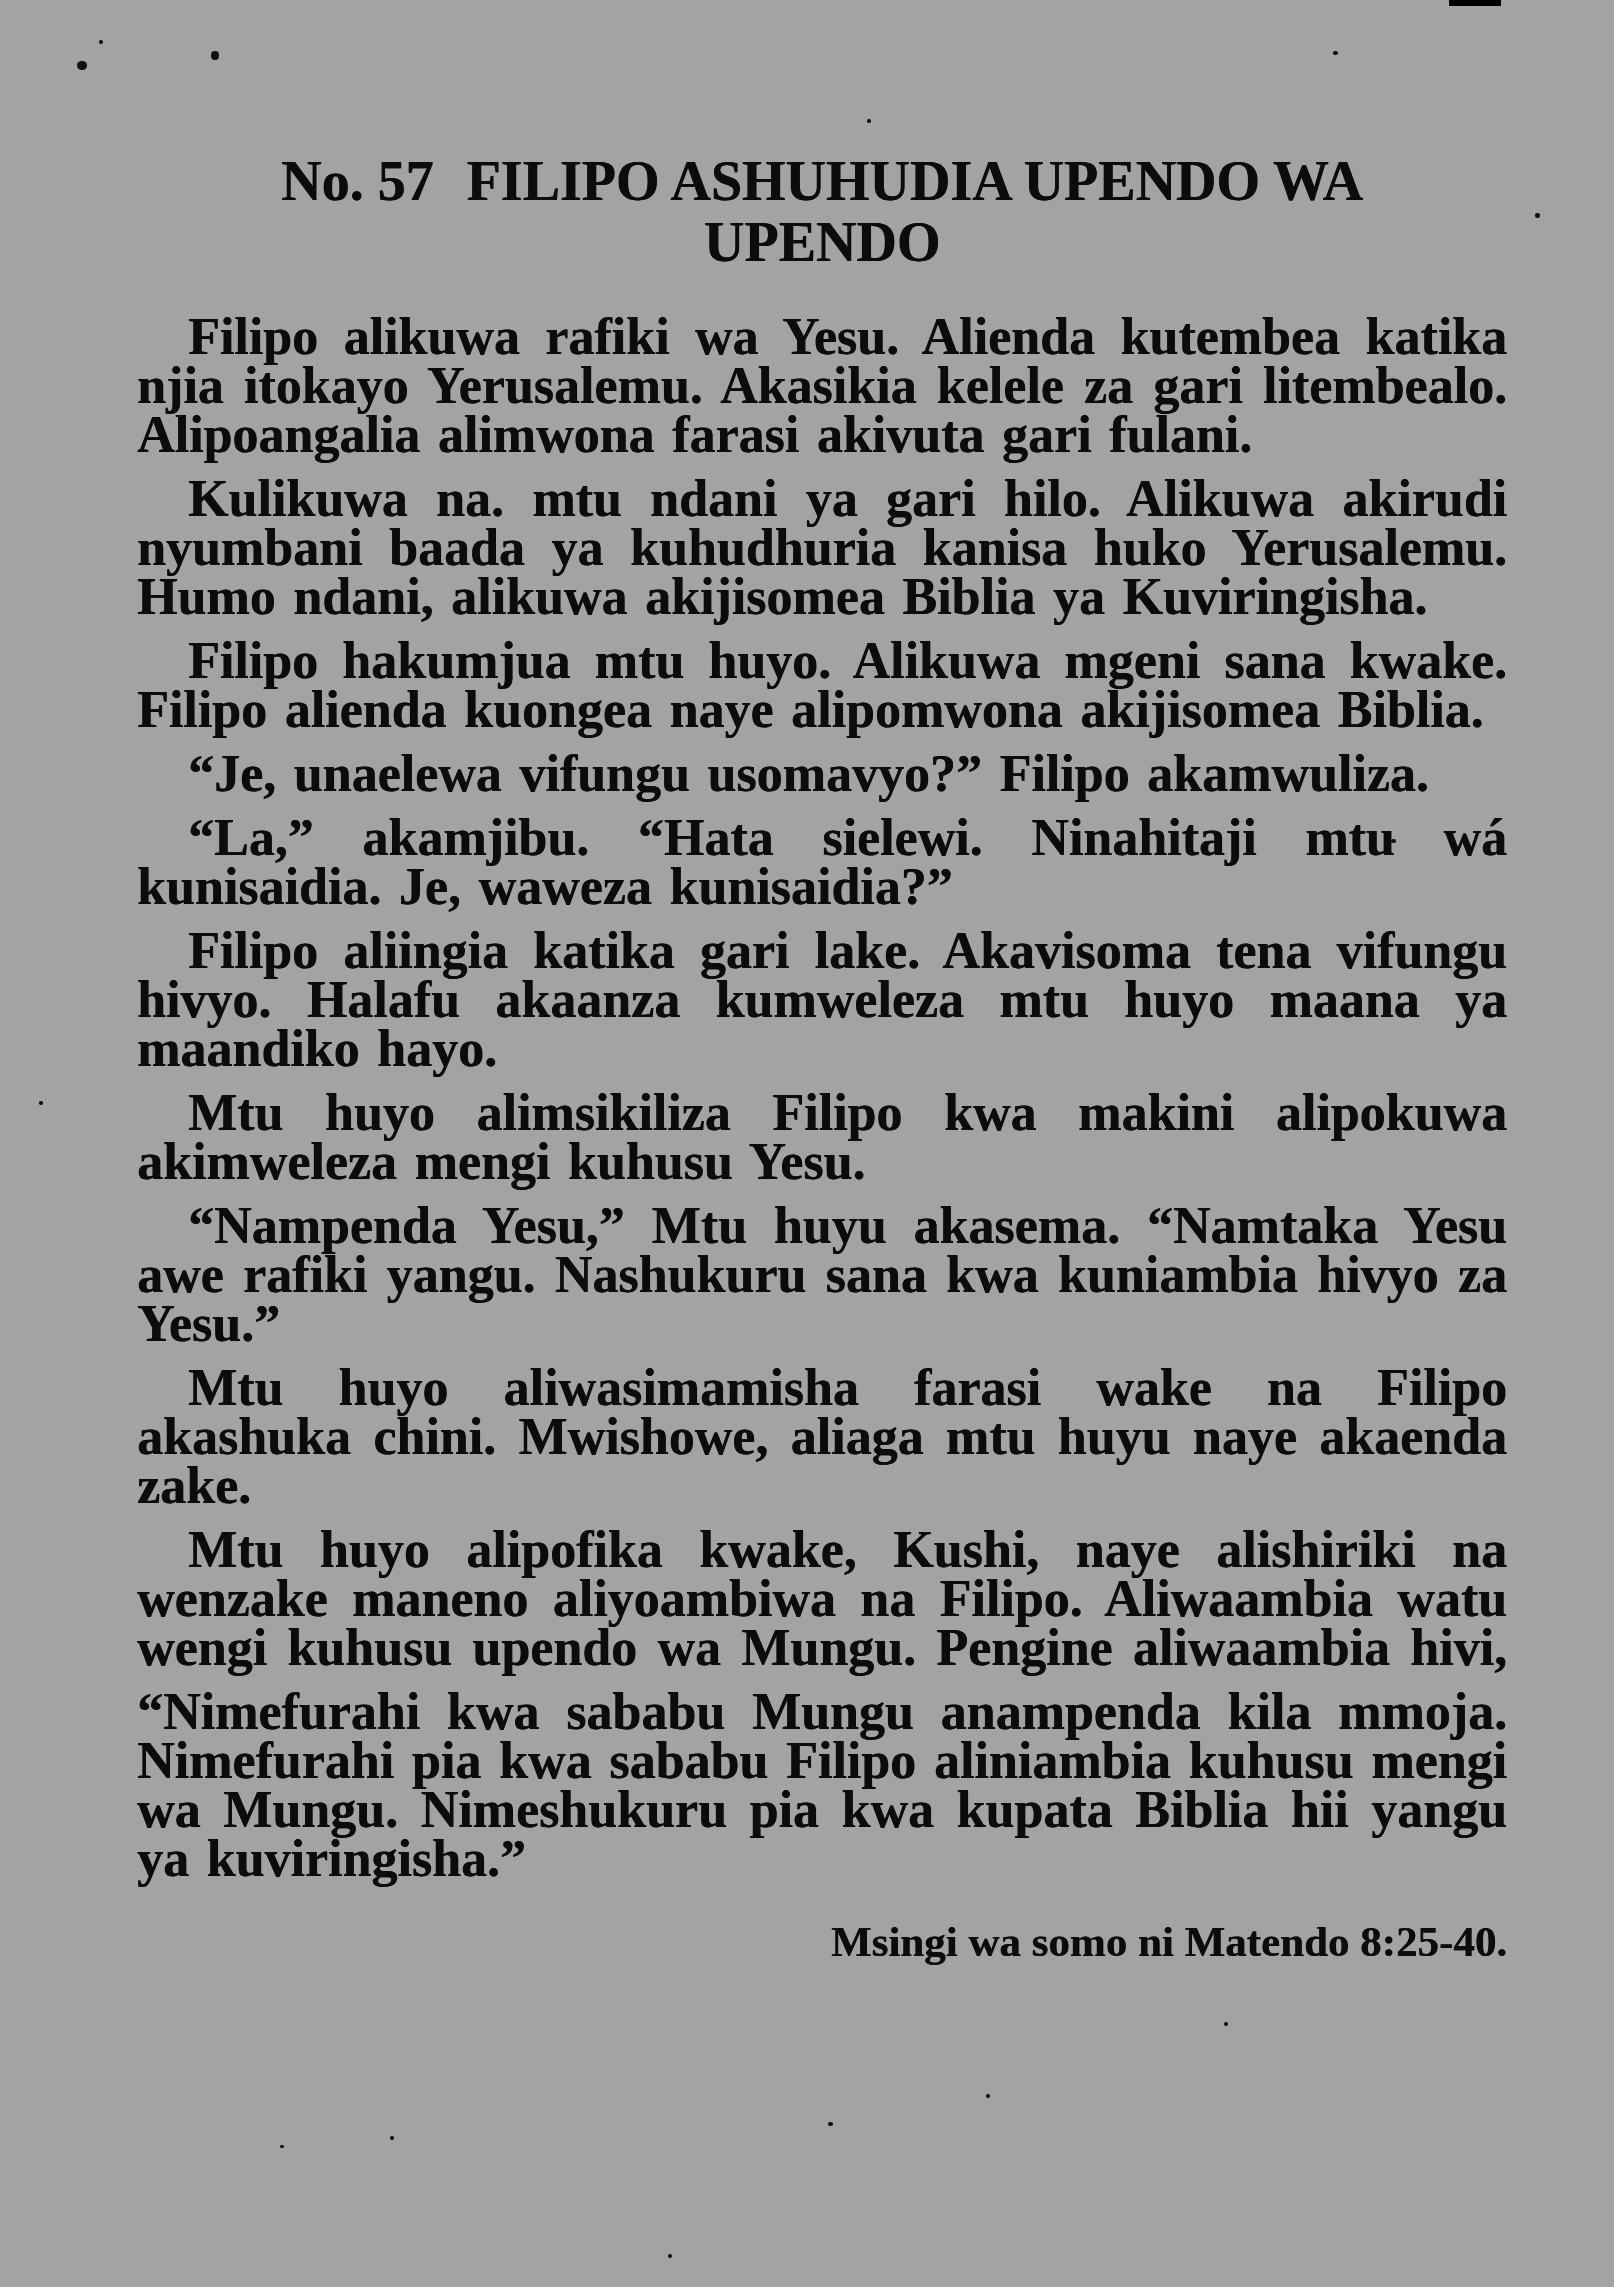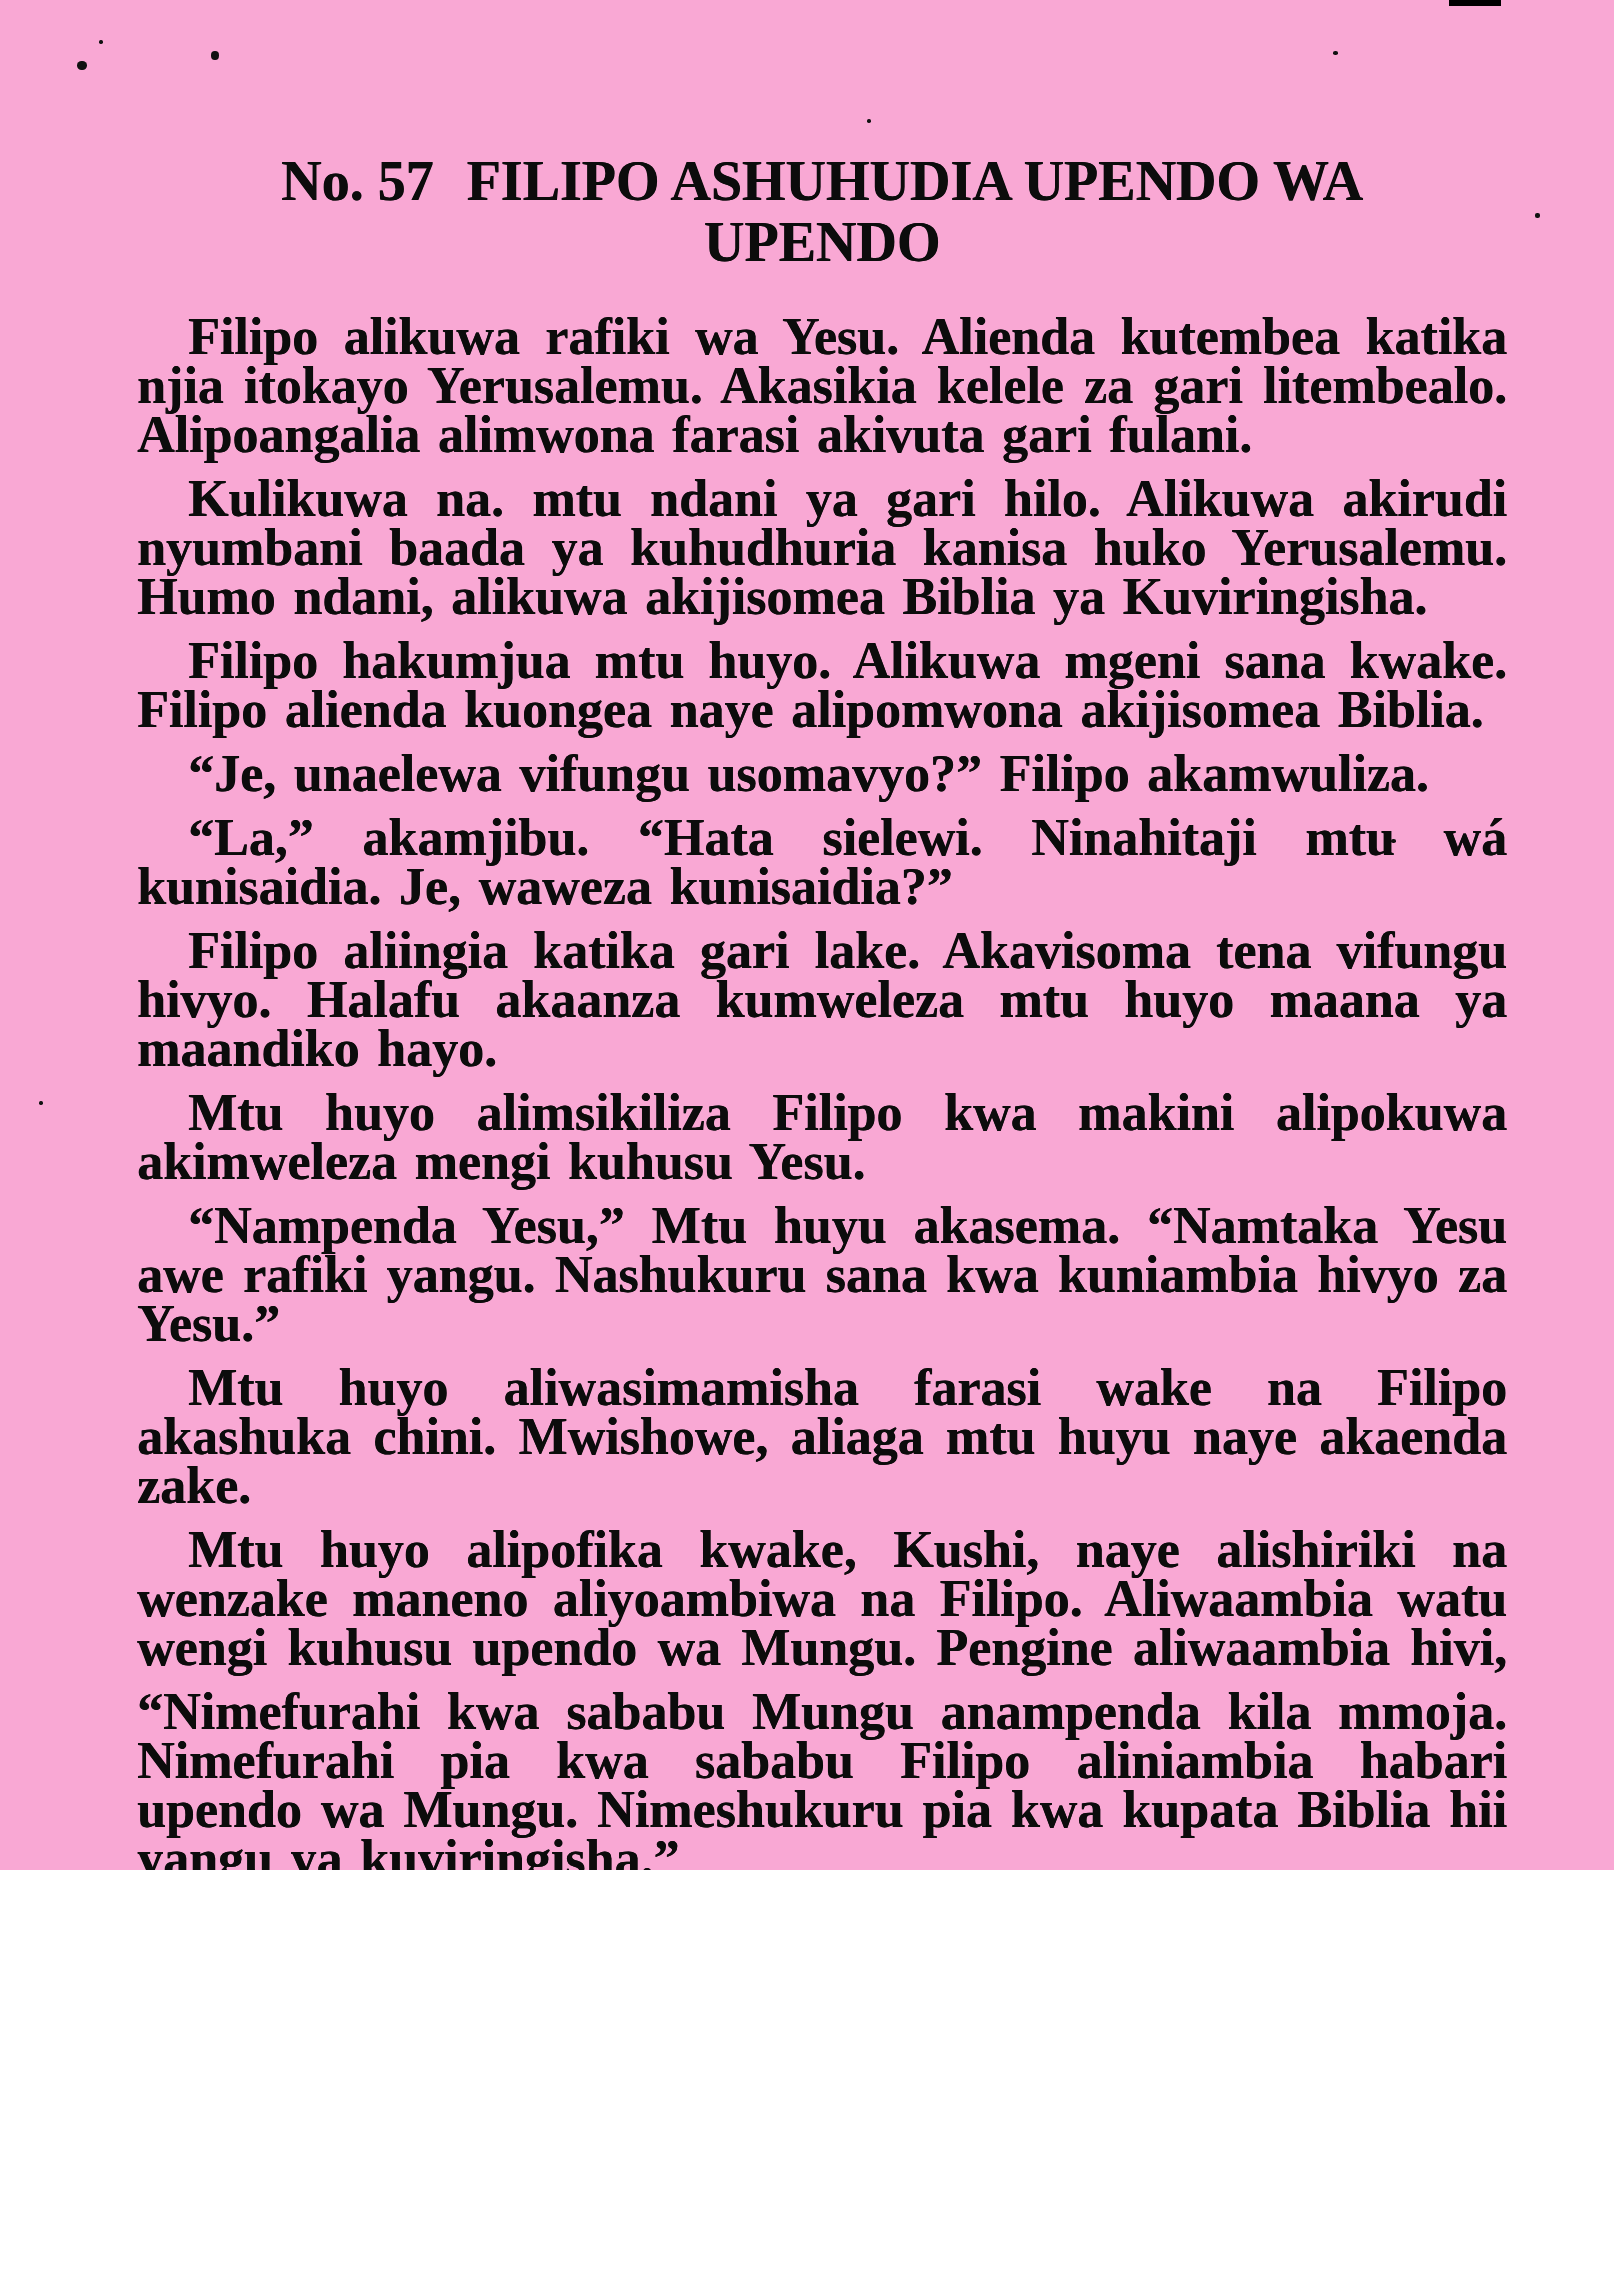--- a/index.html
+++ b/index.html
@@ -7,22 +7,22 @@
   body {
     width: 1615px;
     height: 2287px;
     background: #ffffff;
     font-family: "Liberation Serif", serif;
     color: #0c0c0c;
   }
   .page {
     position: relative;
     width: 1615px;
-    height: 1870px;
-    background: #f9a8d4;
+    height: 2287px;
+    background: #a3a3a3;
     padding: 151px 108px 0 137px;
     overflow: hidden;
   }
   .title {
     text-align: center;
     font-weight: bold;
     font-size: 56px;
     line-height: 61px;
     margin: 0 0 39px 0;
     text-shadow: 0.5px 0 0 currentColor;
@@ -89,18 +89,18 @@
   <p class="para">Filipo alikuwa rafiki wa Yesu. Alienda kutembea katika njia itokayo Yerusalemu. Akasikia kelele za gari litembealo. Alipoangalia alimwona farasi akivuta gari fulani.</p>
   <p class="para">Kulikuwa na. mtu ndani ya gari hilo. Alikuwa akirudi nyumbani baada ya kuhudhuria kanisa huko Yerusalemu. Humo ndani, alikuwa akijisomea Biblia ya Kuviringisha.</p>
   <p class="para">Filipo hakumjua mtu huyo. Alikuwa mgeni sana kwake. Filipo alienda kuongea naye alipomwona akijisomea Biblia.</p>
   <p class="para">“Je, unaelewa vifungu usomavyo?” Filipo akamwuliza.</p>
   <p class="para">“La,” akamjibu. “Hata sielewi. Ninahitaji mtu wá kunisaidia. Je, waweza kunisaidia?”</p>
   <p class="para">Filipo aliingia katika gari lake. Akavisoma tena vifungu hivyo. Halafu akaanza kumweleza mtu huyo maana ya maandiko hayo.</p>
   <p class="para">Mtu huyo alimsikiliza Filipo kwa makini alipokuwa akimweleza mengi kuhusu Yesu.</p>
   <p class="para">“Nampenda Yesu,” Mtu huyu akasema. “Namtaka Yesu awe rafiki yangu. Nashukuru sana kwa kuniambia hivyo za Yesu.”</p>
   <p class="para">Mtu huyo aliwasimamisha farasi wake na Filipo akashuka chini. Mwishowe, aliaga mtu huyu naye akaenda zake.</p>
   <p class="para justify-last">Mtu huyo alipofika kwake, Kushi, naye alishiriki na wenzake maneno aliyoambiwa na Filipo. Aliwaambia watu wengi kuhusu upendo wa Mungu. Pengine aliwaambia hivi,</p>
-  <p class="para no-indent">“Nimefurahi kwa sababu Mungu anampenda kila mmoja. Nimefurahi pia kwa sababu Filipo aliniambia habari upendo wa Mungu. Nimeshukuru pia kwa kupata Biblia hii yangu ya kuviringisha.”</p>
+  <p class="para no-indent">“Nimefurahi kwa sababu Mungu anampenda kila mmoja. Nimefurahi pia kwa sababu Filipo aliniambia kuhusu mengi wa Mungu. Nimeshukuru pia kwa kupata Biblia hii yangu ya kuviringisha.”</p>
 
   <p class="footer">Msingi wa somo ni Matendo 8:25-40.</p>
 
 </div>
 
 
 </body></html>

